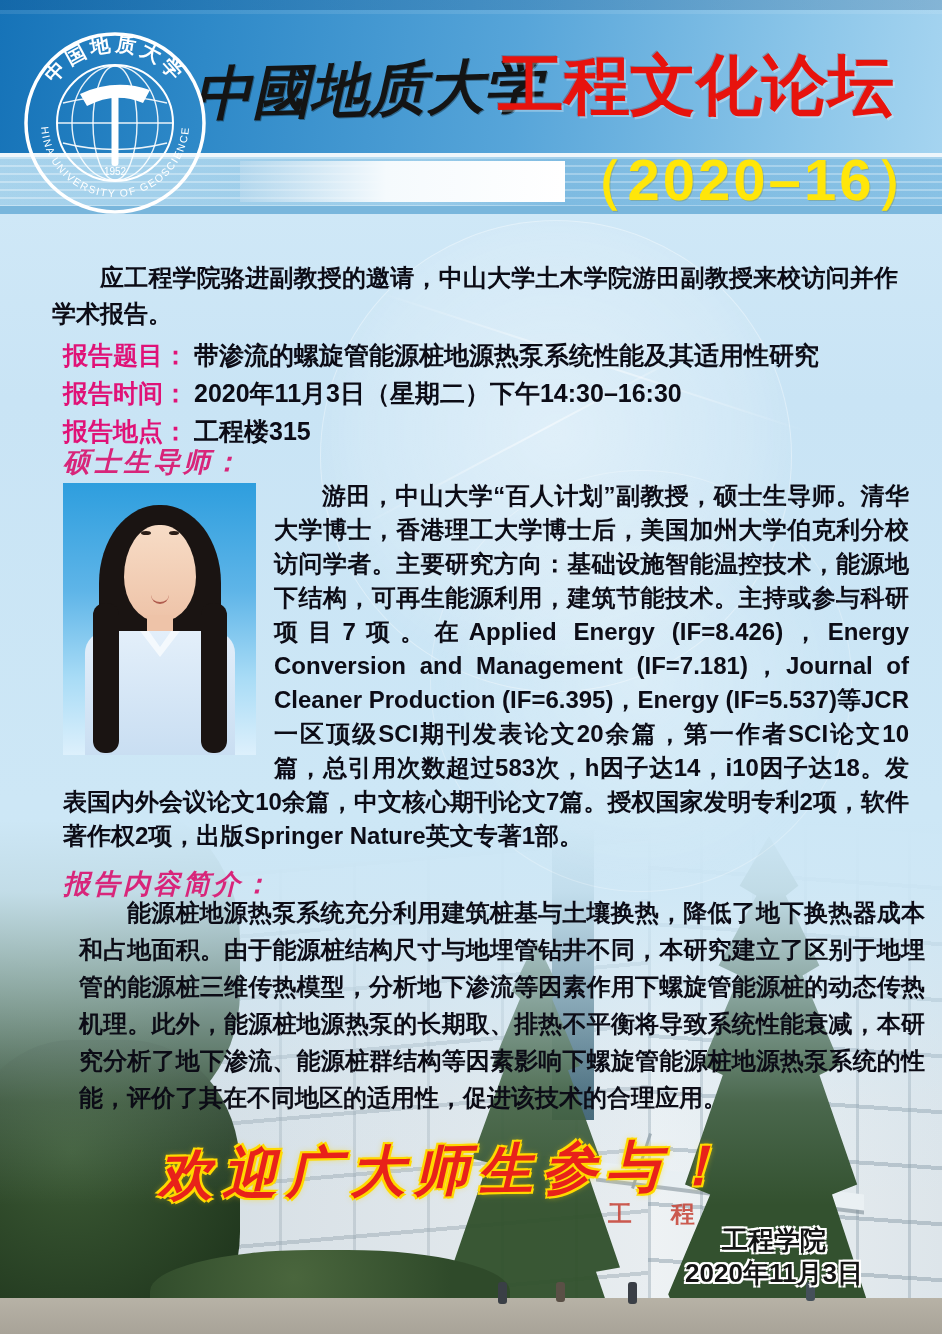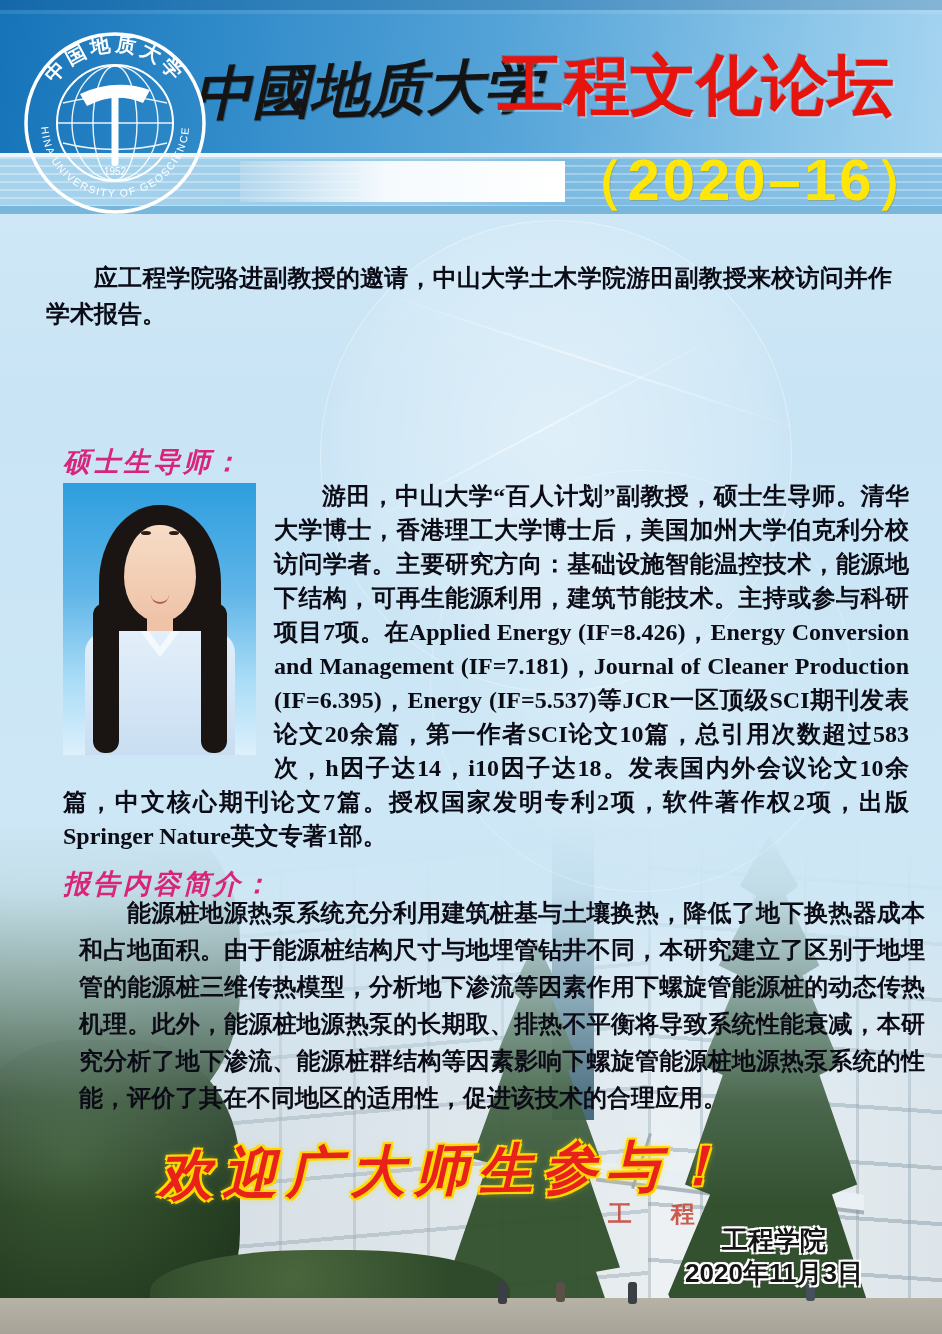--- a/index.html
+++ b/index.html
@@ -56,36 +56,36 @@
     border:1px solid rgba(255,255,255,.35);}
   .wm2{left:430px;top:470px;width:420px;height:420px;
     background:radial-gradient(circle,rgba(255,255,255,.28) 0%,rgba(255,255,255,0) 70%);
     border:1px solid rgba(255,255,255,.25);}
   .wm-line{position:absolute;z-index:1;background:linear-gradient(90deg,rgba(255,255,255,0),rgba(255,255,255,.5),rgba(255,255,255,0));height:2px;pointer-events:none;}
   .wl1{left:330px;top:430px;width:420px;transform:rotate(-28deg);}
   .wl2{left:360px;top:360px;width:460px;transform:rotate(18deg);}
   
   .body-text{font-weight:bold;color:#0c0c16;}
   .intro{
-    position:absolute;left:46px;top:236px;width:846px;z-index:3;
+    position:absolute;left:52px;top:236px;width:846px;z-index:3;
     font-size:24px;line-height:36px;text-indent:2em;text-align:justify;
   }
   .info-rows{position:absolute;left:63px;top:336px;width:860px;z-index:3;}
   .info-row{font-size:25px;line-height:38px;white-space:nowrap;}
   .info-label{color:#e01277;font-weight:bold;margin-right:6px;}
   .info-value{color:#0c0c16;font-weight:bold;}
   .section-label{
     position:absolute;left:63px;z-index:3;
     font-family:"DejaVu Serif",serif;font-style:italic;font-weight:bold;
     font-size:27px;color:#d8257a;letter-spacing:3px;white-space:nowrap;
   }
   .speaker-label{top:444px;}
   .abstract-label{top:866px;}
   .bio-wrap{position:absolute;left:63px;top:479px;width:846px;z-index:3;}
-  .bio-text{font-size:24px;line-height:34px;text-indent:2em;text-align:justify;word-break:break-word;margin:0;font-family:Liberation Serif, serif;}
+  .bio-text{font-size:24px;line-height:34px;text-indent:2em;text-align:justify;word-break:break-word;margin:0;}
   .abstract-text{
     position:absolute;left:63px;top:878px;width:846px;z-index:3;
     font-size:24px;line-height:37px;text-indent:2em;text-align:justify;margin:16px;
   }
   
   .photo{
     float:left;width:193px;height:272px;margin:4px 18px 26px 0;
     position:relative;overflow:hidden;
     background:linear-gradient(180deg,#2e9ede 0%,#5fb5e8 40%,#a9dcf6 72%,#ddf0fc 100%);
   }
@@ -211,20 +211,31 @@
     </text>
     <text x="95" y="147" text-anchor="middle" font-family="Liberation Sans, sans-serif" font-size="10" fill="#ffffff">1952</text>
   </svg>
 
   <div class="calligraphy">中國地质大学</div>
   <div class="forum-title">工程文化论坛</div>
   <div class="issue-number">（2020–16）</div>
 
   <p class="intro body-text">应工程学院骆进副教授的邀请，中山大学土木学院游田副教授来校访问并作学术报告。</p>
 
+  <div class="info-rows">
+    <div class="info-row">
+      <span class="info-label">报告题目：</span><span class="info-value">带渗流的螺旋管能源桩地源热泵系统性能及其适用性研究</span>
+    </div>
+    <div class="info-row">
+      <span class="info-label">报告时间：</span><span class="info-value">2020年11月3日（星期二）下午14:30–16:30</span>
+    </div>
+    <div class="info-row">
+      <span class="info-label">报告地点：</span><span class="info-value">工程楼315</span>
+    </div>
+  </div>
 
   <div class="section-label speaker-label">硕士生导师：</div>
   <div class="bio-wrap">
     <div class="photo">
       <div class="hair"></div>
       <div class="face"></div>
       <div class="eye l"></div>
       <div class="eye r"></div>
       <div class="mouth"></div>
       <div class="neck"></div>

